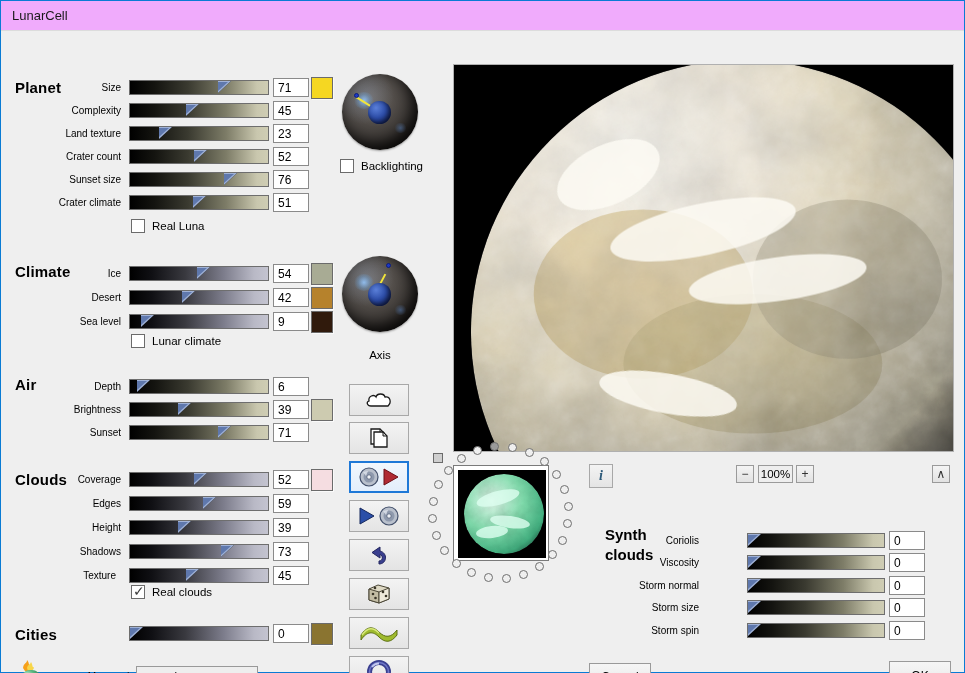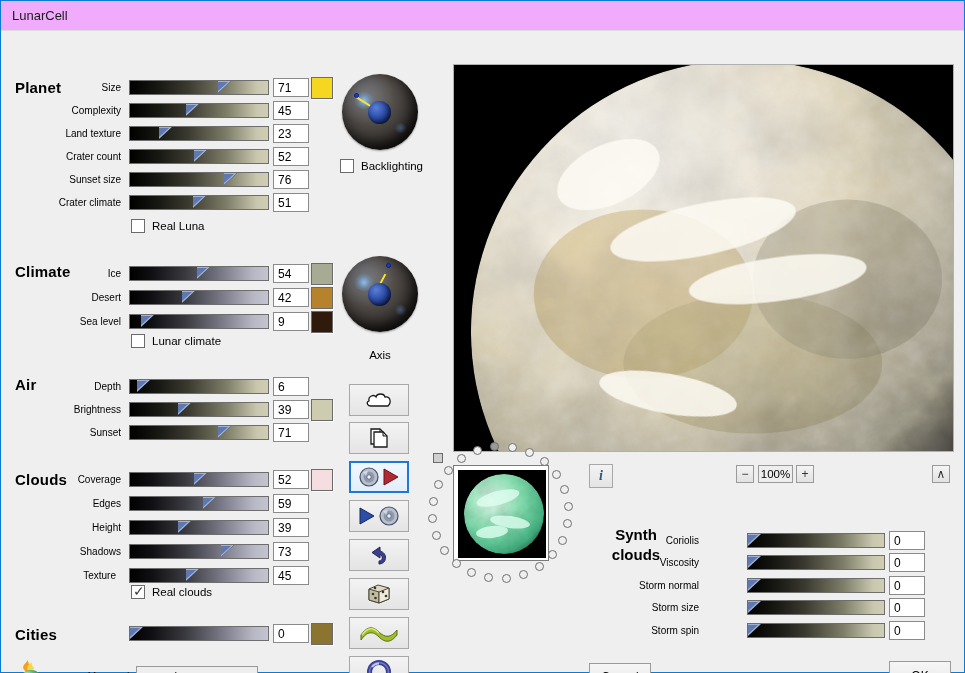--- a/index.html
+++ b/index.html
@@ -204,21 +204,21 @@
     font-size:11.5px; color:#000;
     display:flex; align-items:center; justify-content:center;
   }
   #filename {
     position:absolute; left:648px; top:466px; width:246px;
     text-align:center; font-size:12px; color:#000;
   }
   #synth-title {
     position:absolute; left:604px; top:494px;
     font-size:15px; font-weight:bold; color:#000; line-height:20px;
-    text-align:center; width:62px;
+    text-align:left; width:62px;
   }
 
   
   #mapmode-select {
     position:absolute; left:135px; top:635px;
     width:122px; height:22px;
     background:#eeeeee; border:1px solid #999;
     font-size:11.5px; color:#000;
     padding: 3px 0 0 5px;
   }

